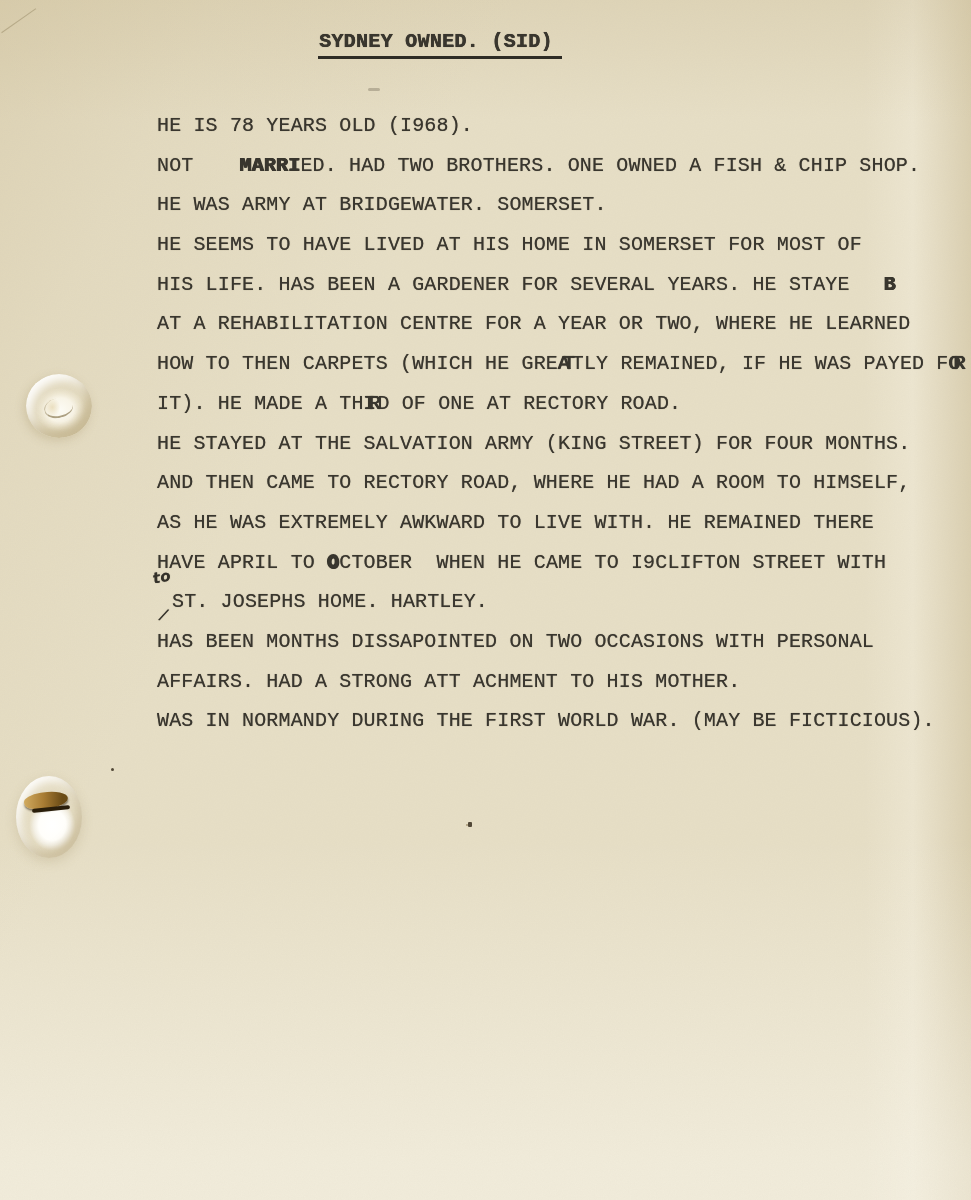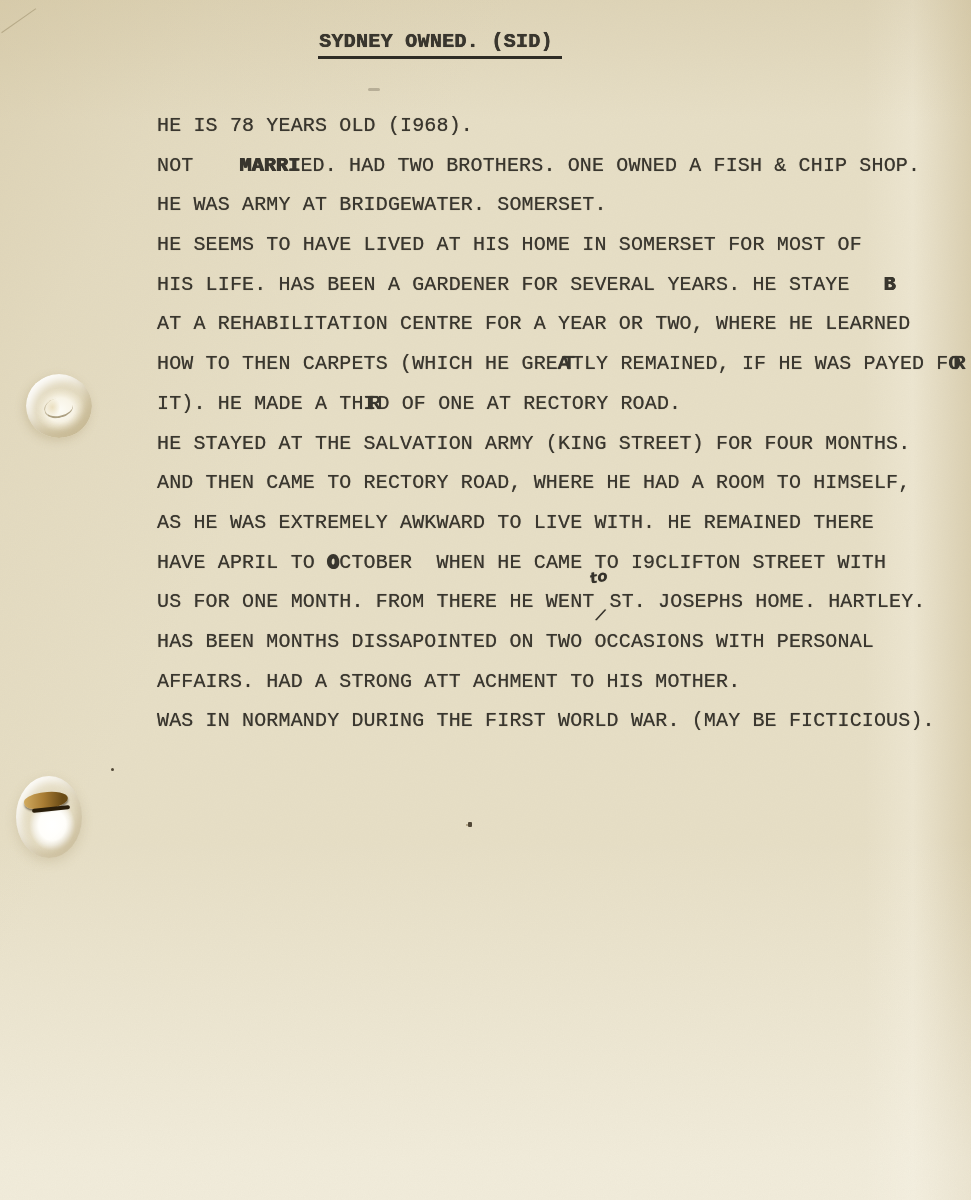--- a/index.html
+++ b/index.html
@@ -126,21 +126,21 @@
     <div class="line"><span>HE WAS ARMY AT BRIDGEWATER. SOMERSET.</span></div>
     <div class="line"><span>HE SEEMS TO HAVE LIVED AT HIS HOME IN SOMERSET FOR MOST OF</span></div>
     <div class="line"><span>HIS LIFE. HAS BEEN A GARDENER FOR SEVERAL YEARS. HE STAYE</span><span class="seg-b">B</span></div>
     <div class="line"><span>AT A REHABILITATION CENTRE FOR A YEAR OR TWO, WHERE HE LEARNED</span></div>
     <div class="line"><span>HOW TO THEN CARPETS (WHICH HE GRE</span><span class="seg-ov">AT</span><span>TLY REMAINED, IF HE WAS PAYED F</span><span class="seg-ov">OR</span></div>
     <div class="line"><span>IT). HE MADE A TH</span><span class="seg-ov">IR</span><span>D OF ONE AT RECTORY ROAD.</span></div>
     <div class="line"><span>HE STAYED AT THE SALVATION ARMY (KING STREET) FOR FOUR MONTHS.</span></div>
     <div class="line"><span>AND THEN CAME TO RECTORY ROAD, WHERE HE HAD A ROOM TO HIMSELF,</span></div>
     <div class="line"><span>AS HE WAS EXTREMELY AWKWARD TO LIVE WITH. HE REMAINED THERE</span></div>
     <div class="line"><span>HAVE APRIL TO </span><span class="seg-bl">O</span><span>CTOBER  WHEN HE CAME TO I9CLIFTON STREET WITH</span></div>
-    <div class="line"><span>US FOR ONE MONTH. FROM THERE HE WENT</span><span class="ins"><span class="above">to</span><span class="caret">/</span></span><span>ST. JOSEPHS HOME. HARTLEY.</span></div>
+    <div class="line"><span class="ins"><span class="above">to</span><span class="caret">/</span></span><span>ST. JOSEPHS HOME. HARTLEY.</span></div>
     <div class="line"><span>HAS BEEN MONTHS DISSAPOINTED ON TWO OCCASIONS WITH PERSONAL</span></div>
     <div class="line"><span>AFFAIRS. HAD A STRONG ATT ACHMENT TO HIS MOTHER.</span></div>
     <div class="line"><span>WAS IN NORMANDY DURING THE FIRST WORLD WAR. (MAY BE FICTICIOUS).</span></div>
   </div>
 
 <div class="hole hole1"></div>
 <div class="hole hole2"></div>
 
 <div class="speck speck-1"></div>
 <div class="speck speck-2"></div>

